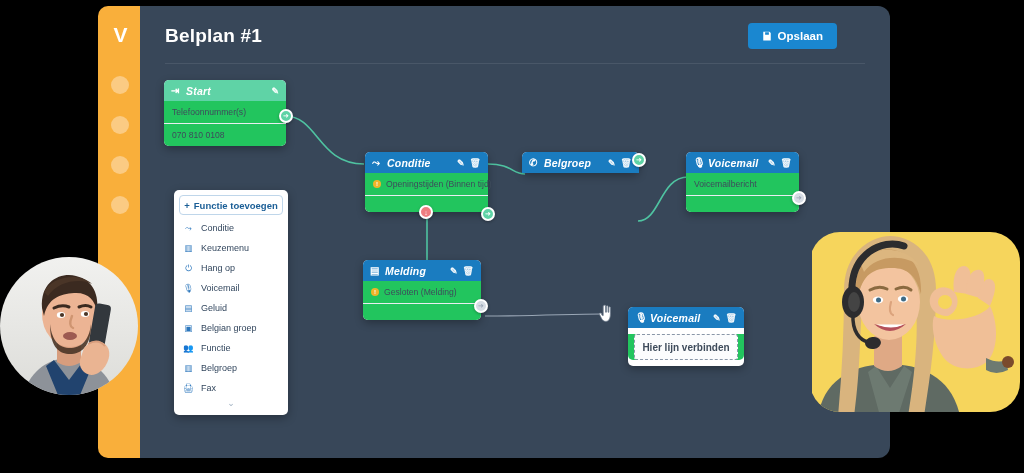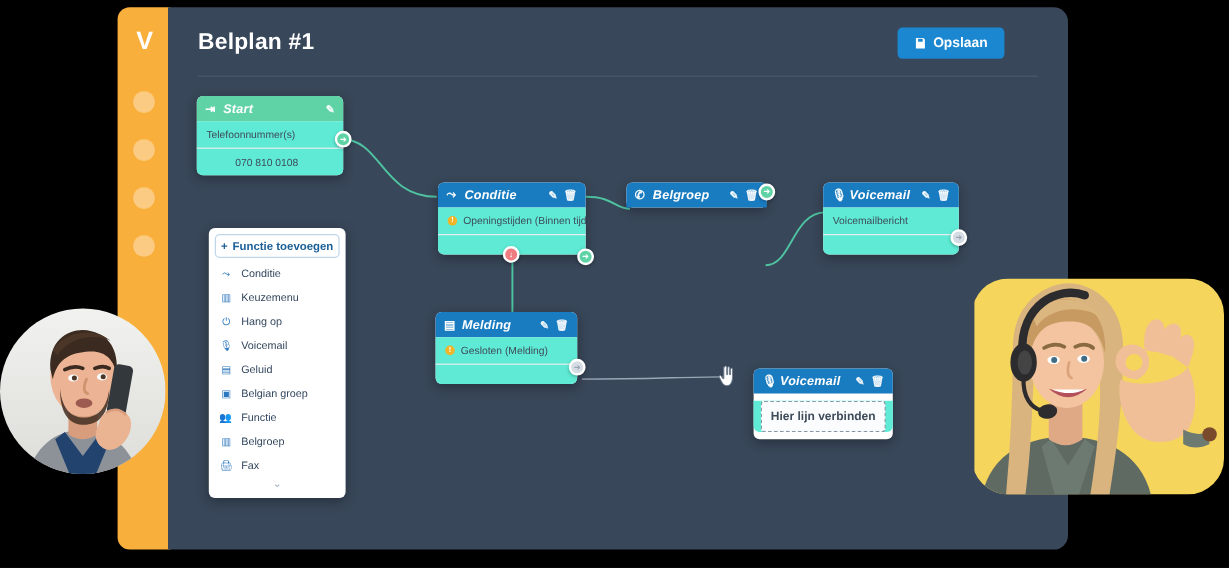--- a/index.html
+++ b/index.html
@@ -66,27 +66,27 @@
   .node-head {
     display: flex; align-items: center; height: 21px; padding: 0 7px;
     border-radius: 5px 5px 0 0; color: #fff;
     font-size: 10.5px; font-weight: bold;
   }
   .node-head.blue { background: #1A7CC0; }
   .node-head.green { background: #5FD3A6; }
   .node-head .glyph { width: 13px; display: inline-block; font-size: 10px; }
   .node-head .ttl { flex: 1; letter-spacing: .2px; margin-left: 2px; font-style: italic; }
   .node-head .act { font-size: 9px; opacity: .95; margin-left: 5px; cursor: pointer; }
-  .node-body { background: #5eead4; border-radius: 0 0 5px 5px; }
+  .node-body { background: #22c55e; border-radius: 0 0 5px 5px; }
   .node-row {
     font-size: 8.6px; color: #3e4b5b; padding: 6px 8px;
     border-bottom: 1px solid #e9edf2; white-space: nowrap;
     display: flex; align-items: center; gap: 5px;
   }
-  .node-row:last-child { border-bottom: none; margin-left: 24px; }
+  .node-row:last-child { border-bottom: none; }
   .node-row .bullet {
     width: 8px; height: 8px; border-radius: 50%; background: #F0B429;
     display: inline-block; flex: none;
     font-size: 6px; color:#fff; text-align:center; line-height:8px; font-weight:bold;
   }
   .node-pad { height: 16px; }
 
   
   .handle {
     position: absolute; width: 14px; height: 14px; border-radius: 50%;

